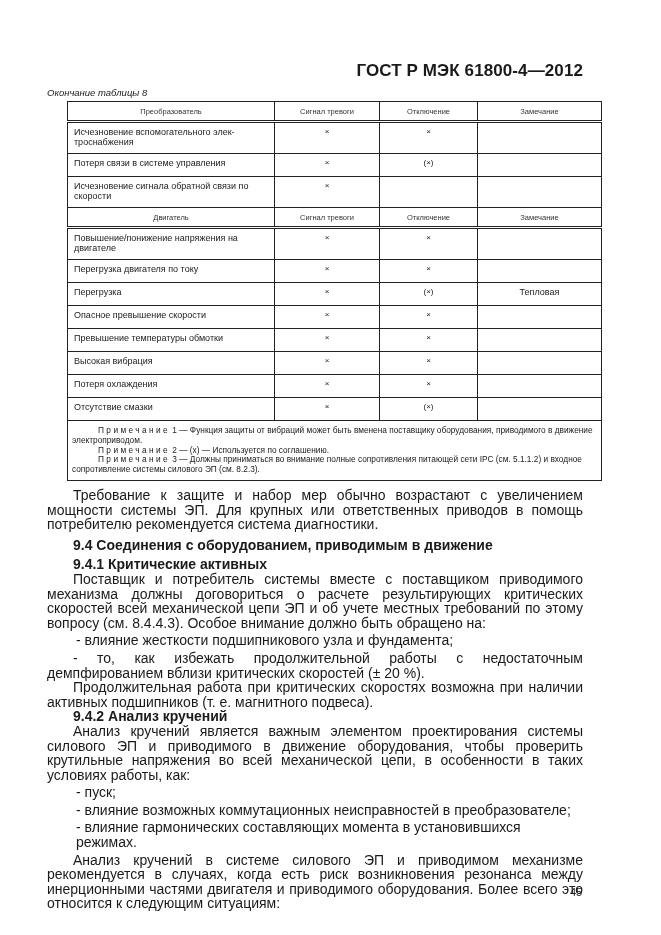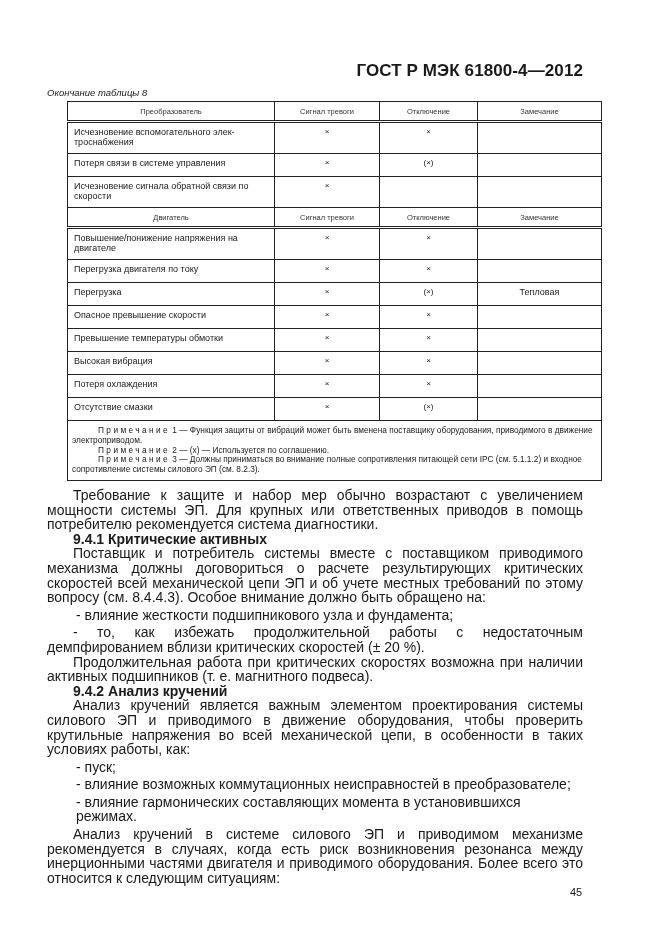--- a/index.html
+++ b/index.html
@@ -126,20 +126,21 @@
       <div class="nt"><span class="sp">Примечание</span><span> 1 — Функция защиты от вибраций может быть вменена поставщику оборудования, приводимого в движение электроприводом.</span></div>
       <div class="nt"><span class="sp">Примечание</span><span> 2 — (х) — Используется по соглашению.</span></div>
       <div class="nt"><span class="sp">Примечание</span><span> 3 — Должны приниматься во внимание полные сопротивления питающей сети IPC (см. 5.1.1.2) и входное сопротивление системы силового ЭП (см. 8.2.3).</span></div>
     </td>
   </tr>
 </tbody>
   </table>
 
 <div class="body-text" style="top:488px;">
   <p class="p">Требование к защите и набор мер обычно возрастают с увеличением мощности системы ЭП. Для крупных или ответственных приводов в помощь потребителю рекомендуется система диагностики.</p>
+  <p class="h" style="margin-top:6px;margin-bottom:5px;">9.4  Соединения с оборудованием, приводимым в движение</p>
   <p class="h">9.4.1  Критические активных</p>
   <p class="p">Поставщик и потребитель системы вместе с поставщиком приводимого механизма должны договориться о расчете результирующих критических скоростей всей механической цепи ЭП и об учете местных требований по этому вопросу (см. 8.4.4.3). Особое внимание должно быть обращено на:</p>
   <p class="li">- влияние жесткости подшипникового узла и фундамента;</p>
   <p class="p">- то, как избежать продолжительной работы с недостаточным демпфированием вблизи критических скоростей (± 20 %).</p>
   <p class="p">Продолжительная работа при критических скоростях возможна при наличии активных подшипников (т. е. магнитного подвеса).</p>
   <p class="h">9.4.2  Анализ кручений</p>
   <p class="p">Анализ кручений является важным элементом проектирования системы силового ЭП и приводимого в движение оборудования, чтобы проверить крутильные напряжения во всей механической цепи, в особенности в таких условиях работы, как:</p>
   <p class="li">- пуск;</p>
   <p class="li">- влияние возможных коммутационных неисправностей в преобразователе;</p>
   <p class="li">- влияние гармонических составляющих момента в установившихся режимах.</p>

